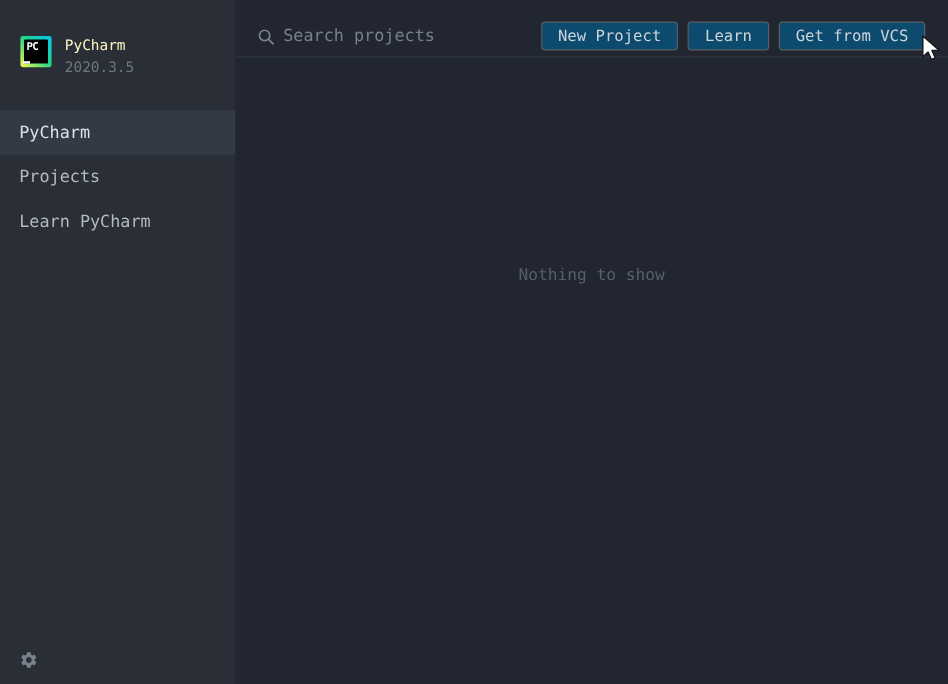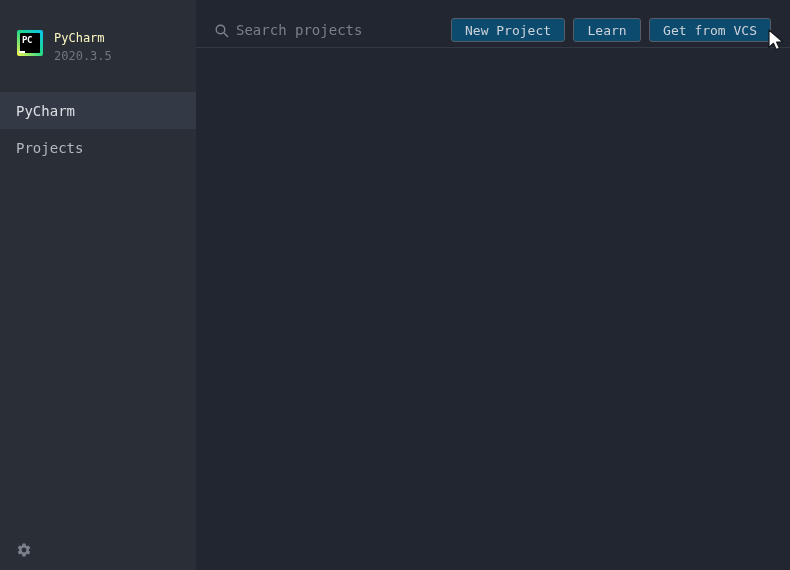--- a/index.html
+++ b/index.html
@@ -99,20 +99,23 @@
     </div>
   </div>
 
   <div class="menu">
     <div class="menu-item selected">
       <span>PyCharm</span>
     </div>
     <div class="menu-item">
       <span>Projects</span>
     </div>
+    <div class="menu-item">
+      <span>Learn PyCharm</span>
+    </div>
   </div>
 
   <div class="settings">
     <svg width="16" height="16" viewBox="0 0 24 24">
       <path fill="#7a828c" d="M19.14,12.94c0.04-0.3,0.06-0.61,0.06-0.94c0-0.32-0.02-0.64-0.07-0.94l2.03-1.58c0.18-0.14,0.23-0.41,0.12-0.61 l-1.92-3.32c-0.12-0.22-0.37-0.29-0.59-0.22l-2.39,0.96c-0.5-0.38-1.03-0.7-1.62-0.94L14.4,2.81c-0.04-0.24-0.24-0.41-0.48-0.41 h-3.84c-0.24,0-0.43,0.17-0.47,0.41L9.25,5.35C8.66,5.59,8.12,5.92,7.63,6.29L5.24,5.33c-0.22-0.08-0.47,0-0.59,0.22L2.74,8.87 C2.62,9.08,2.66,9.34,2.86,9.48l2.03,1.58C4.84,11.36,4.8,11.69,4.8,12s0.02,0.64,0.07,0.94l-2.03,1.58 c-0.18,0.14-0.23,0.41-0.12,0.61l1.92,3.32c0.12,0.22,0.37,0.29,0.59,0.22l2.39-0.96c0.5,0.38,1.03,0.7,1.62,0.94l0.36,2.54 c0.05,0.24,0.24,0.41,0.48,0.41h3.84c0.24,0,0.44-0.17,0.47-0.41l0.36-2.54c0.59-0.24,1.13-0.56,1.62-0.94l2.39,0.96 c0.22,0.08,0.47,0,0.59-0.22l1.92-3.32c0.12-0.22,0.07-0.47-0.12-0.61L19.14,12.94z M12,15.6c-1.98,0-3.6-1.62-3.6-3.6 s1.62-3.6,3.6-3.6s3.6,1.62,3.6,3.6S13.98,15.6,12,15.6z"></path>
     </svg>
   </div>
 
 </div>
 
@@ -124,19 +127,20 @@
         <line x1="8.8" y1="8.8" x2="13" y2="13" stroke="#7d848e" stroke-width="1.4"></line>
       </svg>
     </div>
     <input class="search-input" type="text" placeholder="Search projects" style="">
     <div class="header-buttons">
       <button class="btn">New Project</button>
       <button class="btn">Learn</button>
       <button class="btn">Get from VCS</button>
     </div>
   </div>
+  <div class="empty-message">Nothing to show</div>
 </div>
 
 <div class="cursor">
   <svg width="22" height="24" viewBox="0 0 22 24">
     <path d="M3,1 L3,18.5 L7.4,14.3 L10.2,20.6 L13.4,19.2 L10.6,13.0 L16.6,12.8 Z" fill="#ffffff" stroke="#15181d" stroke-width="1.2" stroke-linejoin="round"></path>
   </svg>
 </div>
 
 </body></html>

